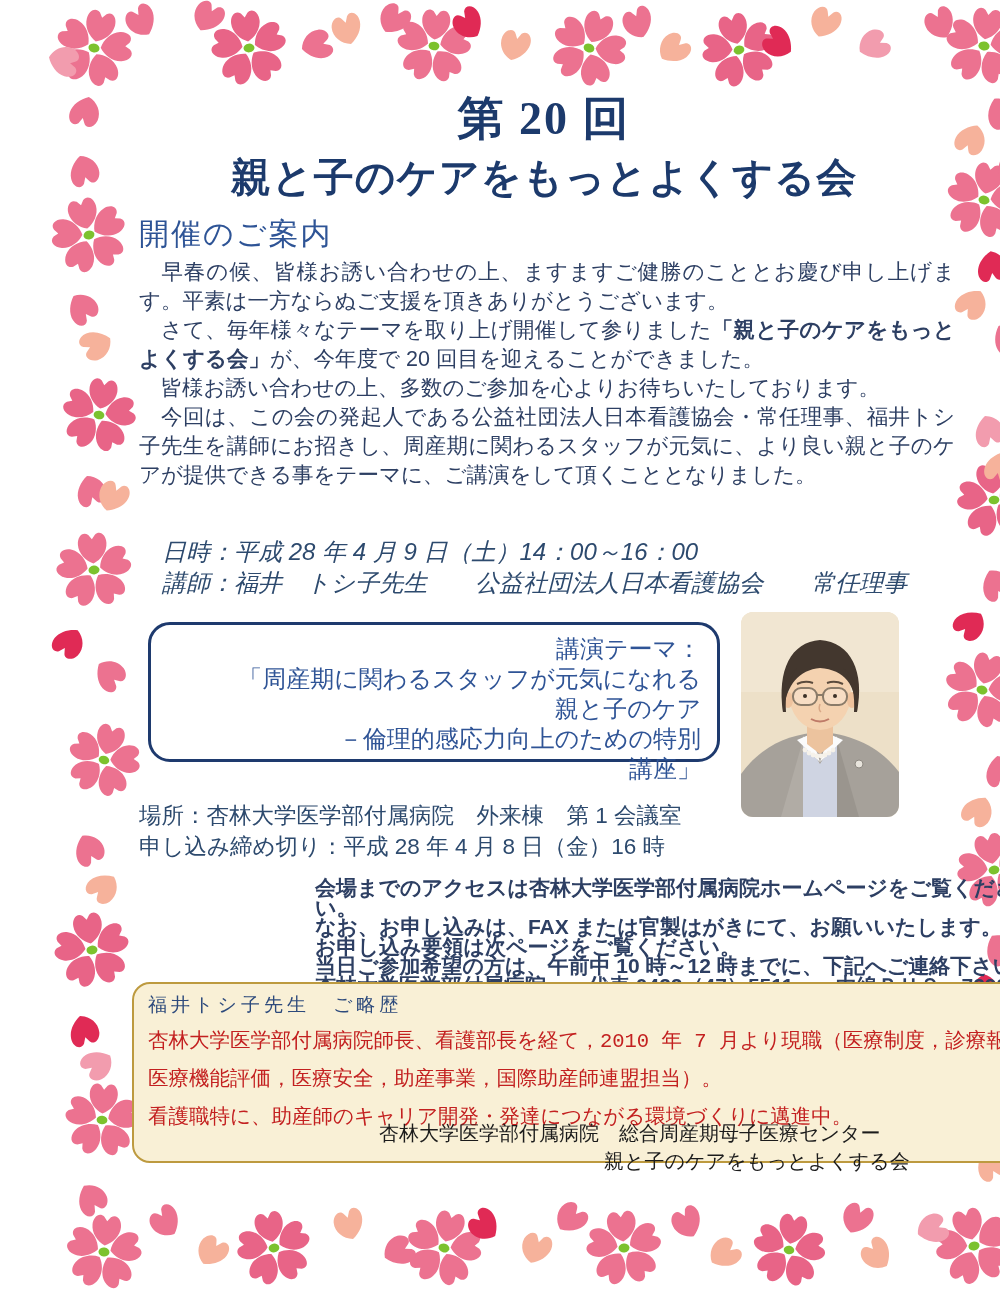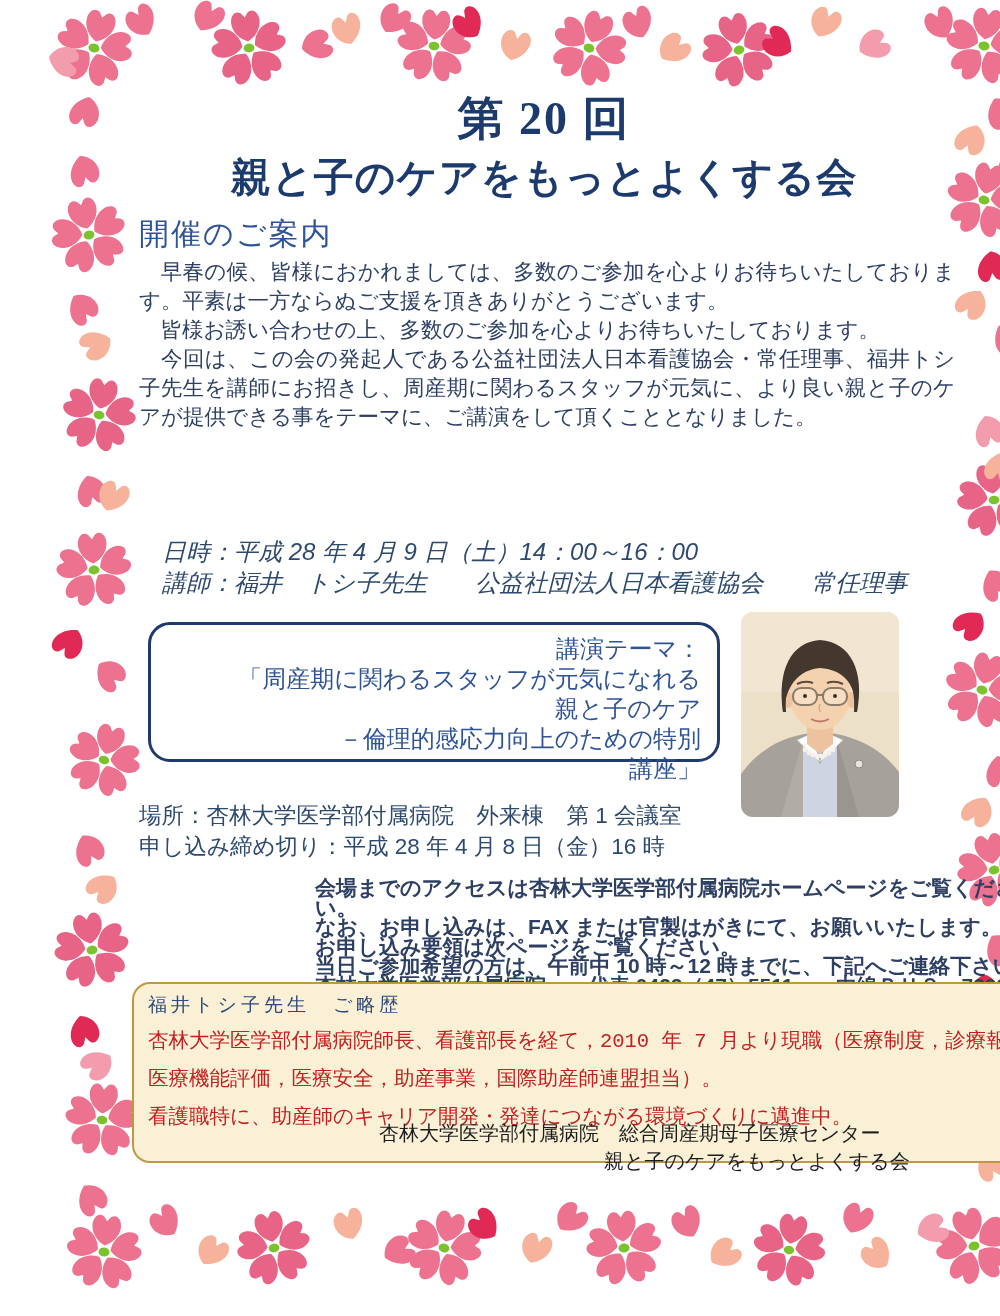--- a/index.html
+++ b/index.html
@@ -238,21 +238,22 @@
 
   <div class="content">
 
     <div class="abs title1">第 20 回</div>
 
     <div class="abs title2">親と子のケアをもっとよくする会</div>
 
     <div class="abs heading">開催のご案内</div>
 
     <div class="abs greeting">
-      <p>　早春の候、皆様におかれましては、多数のご参加を心よりお待ちいたしております。平素は一方ならぬご支援を頂きありがとうございます。</p>
+      <p>　早春の候、皆様お誘い合わせの上、ますますご健勝のこととお慶び申し上げます。平素は一方ならぬご支援を頂きありがとうございます。</p>
+      <p><span>　さて、毎年様々なテーマを取り上げ開催して参りました</span><span class="b">「親と子のケアをもっとよくする会」</span><span>が、今年度で 20 回目を迎えることができました。</span></p>
       <p>　皆様お誘い合わせの上、多数のご参加を心よりお待ちいたしております。</p>
       <p>　今回は、この会の発起人である公益社団法人日本看護協会・常任理事、福井トシ子先生を講師にお招きし、周産期に関わるスタッフが元気に、より良い親と子のケアが提供できる事をテーマに、ご講演をして頂くこととなりました。</p>
     </div>
 
     <div class="abs schedule">日時：平成 28 年 4 月 9 日（土）14：00～16：00
 講師：福井　トシ子先生　　公益社団法人日本看護協会　　常任理事</div>
 
     <div class="abs theme-box">　講演テーマ：
 「周産期に関わるスタッフが元気になれる
 　親と子のケア

